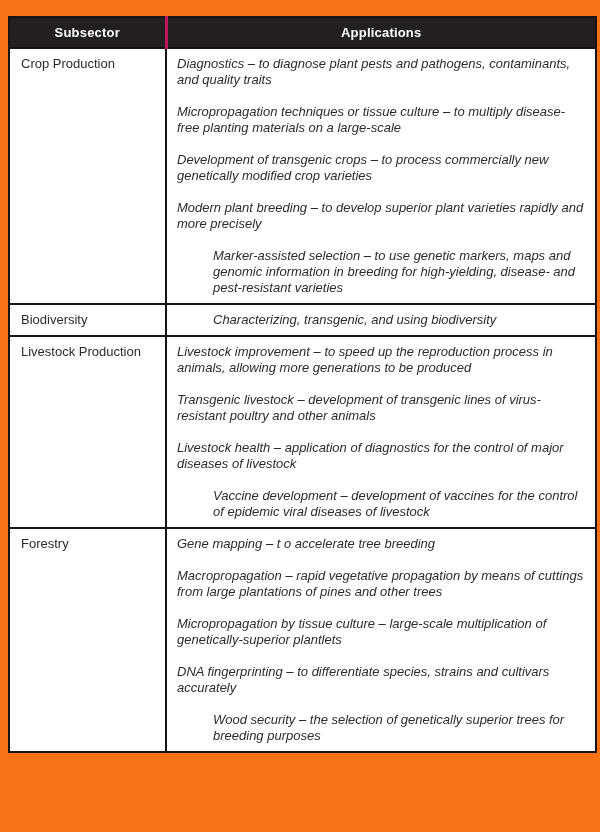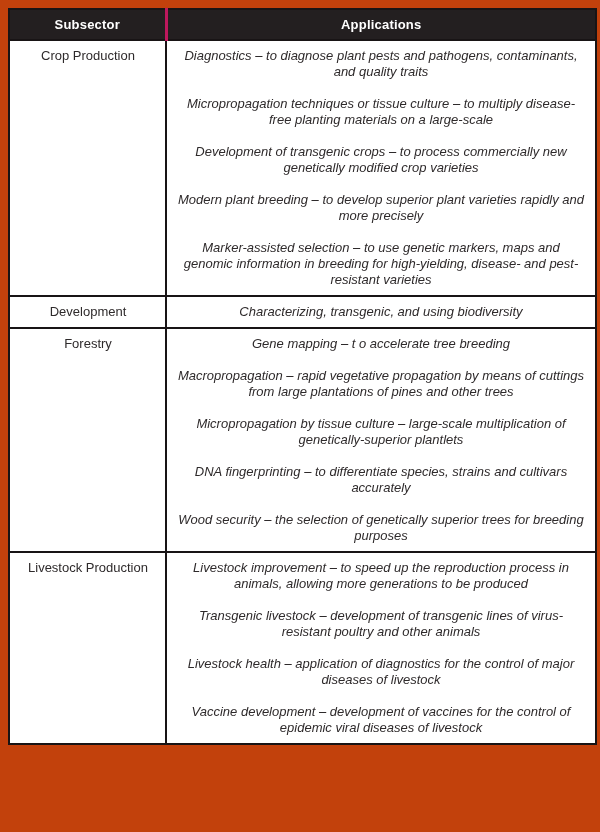--- a/index.html
+++ b/index.html
@@ -8,22 +8,22 @@
     background: #ffffff;
     width: 600px;
     height: 832px;
     overflow: hidden;
     font-family: "Liberation Sans", "DejaVu Sans", sans-serif;
   }
   .page {
     width: 600px;
     height: 832px;
     box-sizing: border-box;
-    padding: 8px 6px 6px 8px;
-    background: #c2410c;
+    padding: 16px 6px 6px 8px;
+    background: #f97316;
   }
   table.doc-table {
     border-collapse: collapse;
     table-layout: fixed;
     width: 587px;
     background: #ffffff;
   }
   table.doc-table col.c1 { width: 157px; }
   table.doc-table col.c2 { width: 430px; }
   table.doc-table th,
@@ -42,31 +42,31 @@
     letter-spacing: 0.2px;
   }
   table.doc-table th.apps-header {
     border-left: 3px solid #be185d;
   }
   table.doc-table td {
     color: #2e2a2b;
     font-size: 13px;
     line-height: 16px;
     padding: 7px 10px 7px 10px;
-    text-align: center;
   }
   table.doc-table td.subsector-cell {
     padding-left: 11px;
   }
   table.doc-table td p {
     margin: 0 0 16px 0;
     font-style: italic;
   }
   table.doc-table td p:last-child {
     margin-bottom: 0;
+    margin-left: 36px;
   }
   table.doc-table tr.bottom-row td {
     border-bottom: 3px solid #181415;
   }
 </style>
 </head>
 <body>
 
 <div class="page">
   <table class="doc-table">
@@ -85,39 +85,39 @@
         <td class="subsector-cell">Crop Production</td>
         <td>
           <p>Diagnostics – to diagnose plant pests and pathogens, contaminants, and quality traits</p>
           <p>Micropropagation techniques or tissue culture – to multiply disease-free planting materials on a large-scale</p>
           <p>Development of transgenic crops – to process commercially new genetically modified crop varieties</p>
           <p>Modern plant breeding – to develop superior plant varieties rapidly and more precisely</p>
           <p>Marker-assisted selection – to use genetic markers, maps and genomic information in breeding for high-yielding, disease- and pest-resistant varieties</p>
         </td>
       </tr>
       <tr>
-        <td class="subsector-cell">Development</td>
+        <td class="subsector-cell">Biodiversity</td>
         <td>
           <p>Characterizing, transgenic, and using biodiversity</p>
+        </td>
+      </tr>
+      <tr>
+        <td class="subsector-cell">Livestock Production</td>
+        <td>
+          <p>Livestock improvement – to speed up the reproduction process in animals, allowing more generations to be produced</p>
+          <p>Transgenic livestock – development of transgenic lines of virus-resistant poultry and other animals</p>
+          <p>Livestock health – application of diagnostics for the control of major diseases of livestock</p>
+          <p>Vaccine development – development of vaccines for the control of epidemic viral diseases of livestock</p>
         </td>
       </tr>
       <tr>
         <td class="subsector-cell">Forestry</td>
         <td>
           <p>Gene mapping – t o accelerate tree breeding</p>
           <p>Macropropagation – rapid vegetative propagation by means of cuttings from large plantations of pines and other trees</p>
           <p>Micropropagation by tissue culture – large-scale multiplication of genetically-superior plantlets</p>
           <p>DNA fingerprinting – to differentiate species, strains and cultivars accurately</p>
           <p>Wood security – the selection of genetically superior trees for breeding purposes</p>
         </td>
       </tr>
-      <tr>
-        <td class="subsector-cell">Livestock Production</td>
-        <td>
-          <p>Livestock improvement – to speed up the reproduction process in animals, allowing more generations to be produced</p>
-          <p>Transgenic livestock – development of transgenic lines of virus-resistant poultry and other animals</p>
-          <p>Livestock health – application of diagnostics for the control of major diseases of livestock</p>
-          <p>Vaccine development – development of vaccines for the control of epidemic viral diseases of livestock</p>
-        </td>
-      </tr>
     </tbody>
   </table>
 </div>
 
 </body></html>

